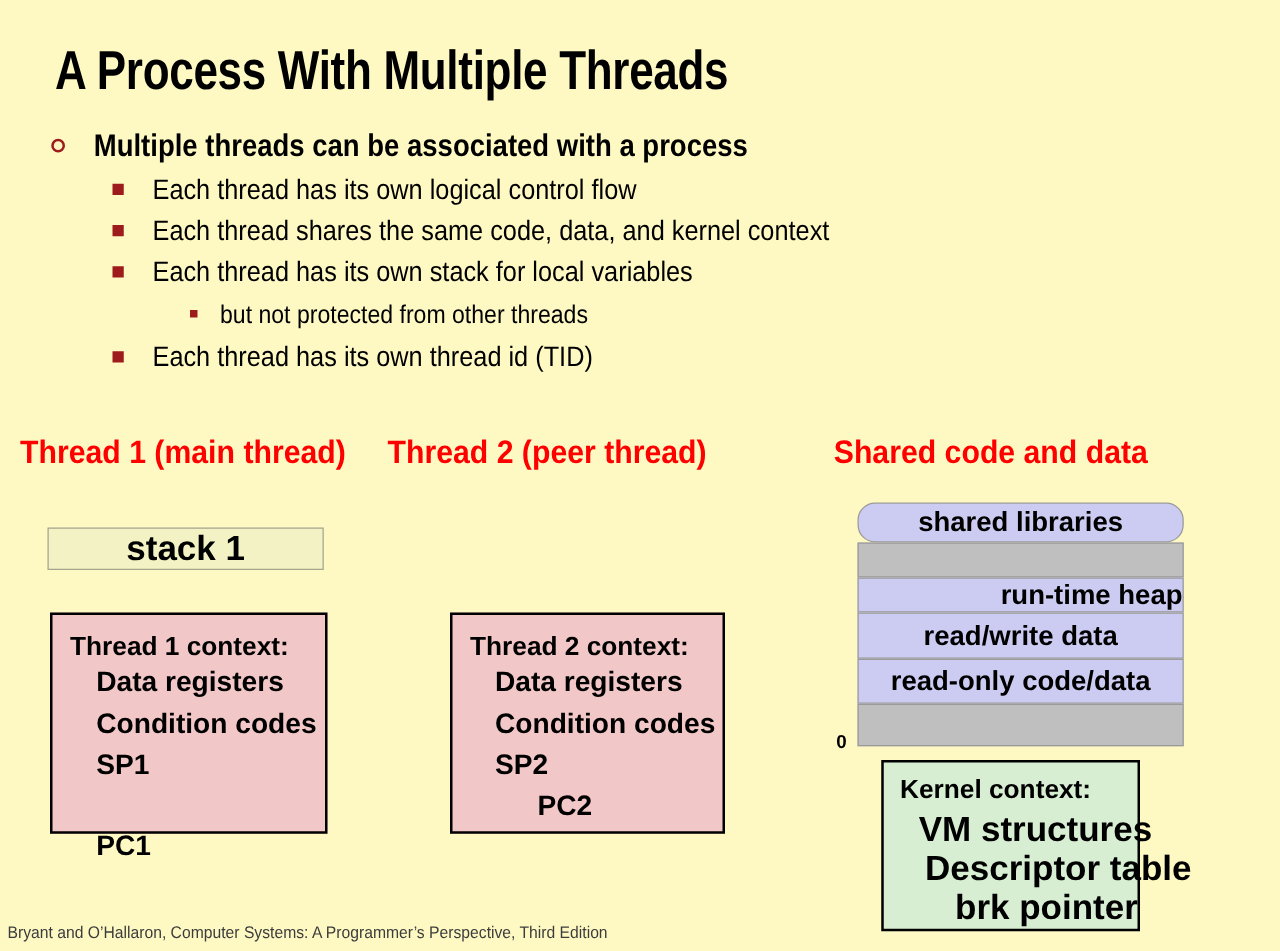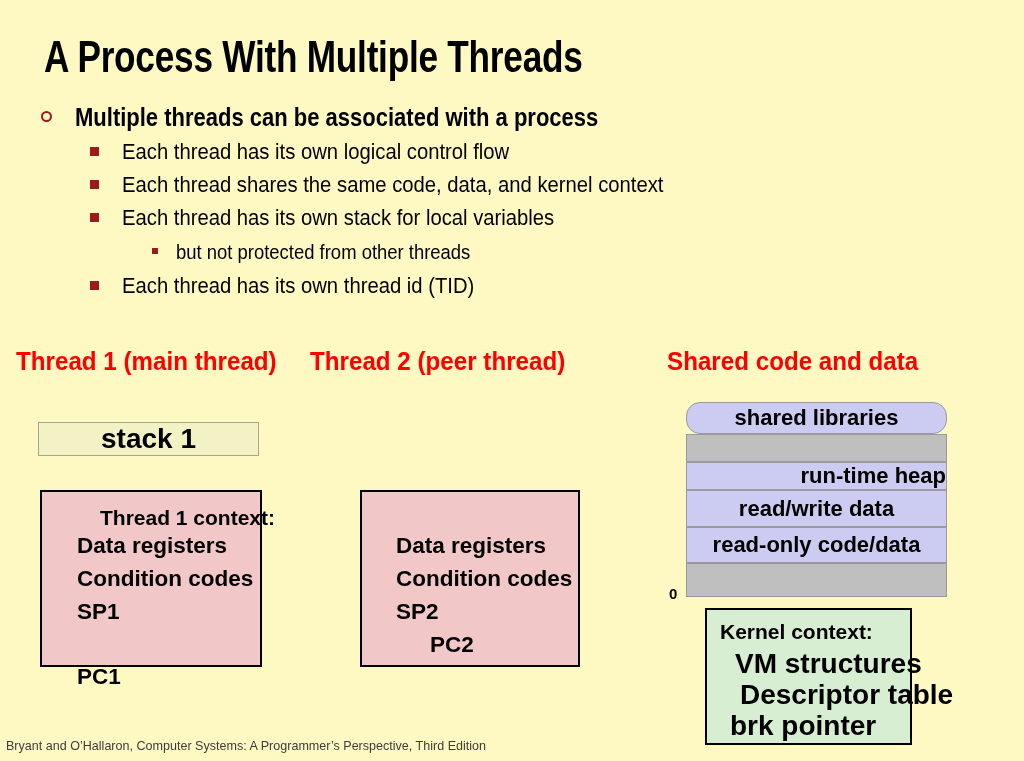--- a/index.html
+++ b/index.html
@@ -204,28 +204,29 @@
 
   <div class="col-heading" style="left:16px; top:346px;">Thread 1 (main thread)</div>
   <div class="col-heading" style="left:310px; top:346px;">Thread 2 (peer thread)</div>
   <div class="col-heading" style="left:667px; top:346px;">Shared code and data</div>
 
   <div class="stack-box" style="left:38px; top:422px; width:221px; height:34px;">
     <span>stack 1</span>
   </div>
 
   <div class="ctx-box" style="left:40px; top:490px; width:222px; height:177px;"></div>
-  <div class="ctx-line" style="left:56px; top:506px;margin-left:44px;">Thread 1 context:</div>
+  <div class="ctx-line" style="left:56px; top:506px;">Thread 1 context:</div>
   <div class="ctx-line indent" style="left:77px; top:533px;">Data registers</div>
   <div class="ctx-line indent" style="left:77px; top:566px;">Condition codes</div>
   <div class="ctx-line indent" style="left:77px; top:599px;">SP1</div>
   <div class="ctx-line indent" style="left:77px; top:664px;">PC1</div>
 
 
   <div class="ctx-box" style="left:360px; top:490px; width:220px; height:177px;"></div>
+  <div class="ctx-line" style="left:376px; top:506px;">Thread 2 context:</div>
   <div class="ctx-line indent" style="left:396px; top:533px;">Data registers</div>
   <div class="ctx-line indent" style="left:396px; top:566px;">Condition codes</div>
   <div class="ctx-line indent" style="left:396px; top:599px;">SP2</div>
   <div class="ctx-line indent" style="left:388px; top:632px;margin-left:42px;">PC2</div>
 
   <div class="mem-row lav" style="left:686px; top:402px; width:261px; height:32px;border-radius:14px;">
     <span>shared libraries</span>
   </div>
   <div class="mem-row gray" style="left:686px; top:434px; width:261px; height:28px;">
     <span></span>
@@ -241,17 +242,17 @@
   </div>
   <div class="mem-row gray" style="left:686px; top:563px; width:261px; height:34px;">
     <span></span>
   </div>
   <div class="mem-zero" style="left:669px; top:585px;">0</div>
 
   <div class="kern-box" style="left:705px; top:608px; width:207px; height:137px;"></div>
   <div class="kern-line" style="left:720px; top:620px;">Kernel context:</div>
   <div class="kern-line indent" style="left:735px; top:648px;">VM structures</div>
   <div class="kern-line indent" style="left:740px; top:679px;">Descriptor table</div>
-  <div class="kern-line indent" style="left:730px; top:710px;text-align:right;">brk pointer</div>
+  <div class="kern-line indent" style="left:764px; top:710px;text-align:right;">brk pointer</div>
 
   <div id="footer">Bryant and O’Hallaron, Computer Systems: A Programmer’s Perspective, Third Edition</div>
 
 </div>
 
 </body></html>

